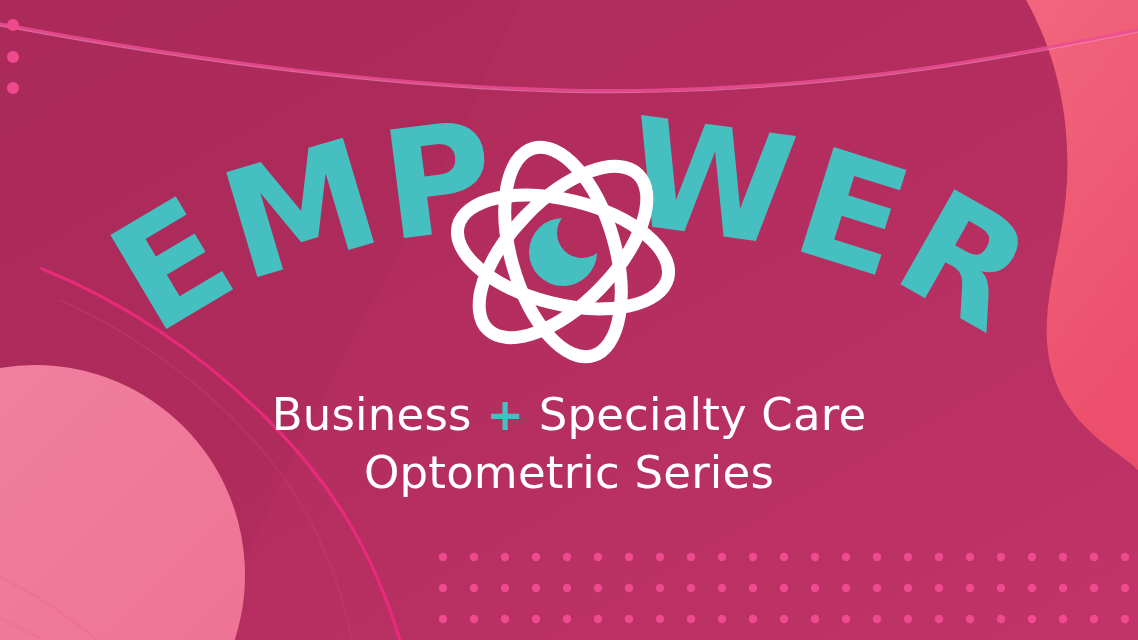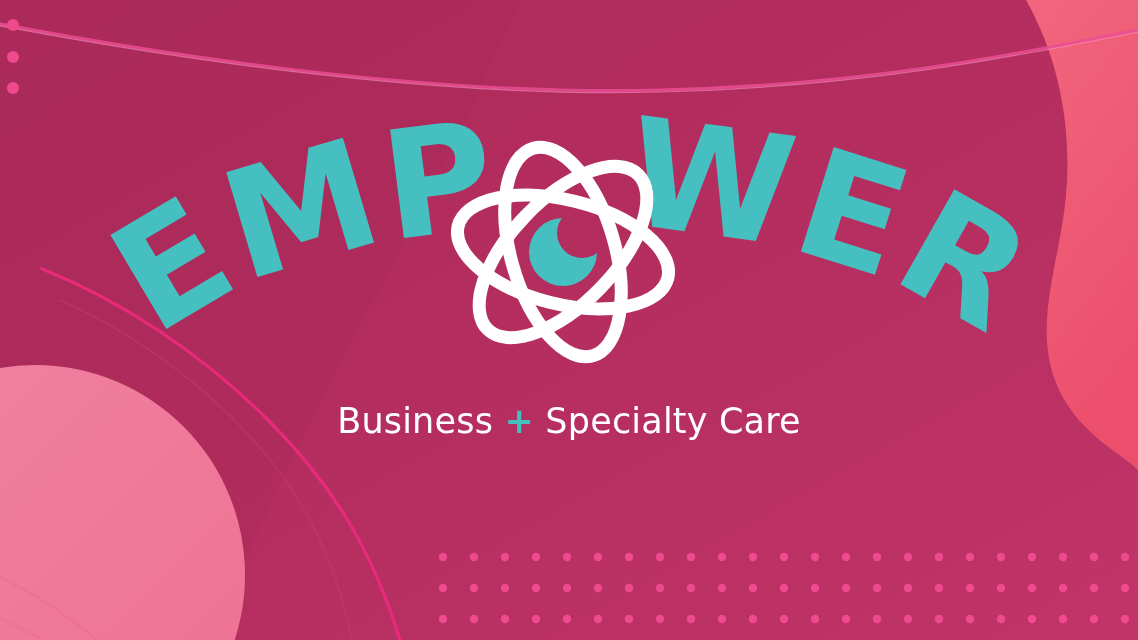--- a/index.html
+++ b/index.html
@@ -16,21 +16,21 @@
   .sub{
     position:absolute;
     left:0;right:0;
     text-align:center;
     color:#ffffff;
     font-family:"DejaVu Sans","Liberation Sans",sans-serif;
     font-weight:400;
     letter-spacing:0.2px;
     white-space:nowrap;
   }
-  #sub1{top:404px;font-size:35px;line-height:1.0;}
+  #sub1{top:392px;font-size:45px;line-height:1.0;}
   #sub2{top:450px;font-size:45px;line-height:1.0;}
   .plus{color:#45bfbf;font-weight:600;}
 </style>
 </head>
 <body>
 
 <div id="stage">
 
   <svg id="bg" viewBox="0 0 1138 640" width="1138" height="640" xmlns="http://www.w3.org/2000/svg">
     <defs>
@@ -188,14 +188,15 @@
     <g>
       <rect x="520" y="209" width="90" height="90" fill="#45bfbf" mask="url(#nucleusMask)"></rect>
     </g>
   </svg>
 
   <div class="sub" id="sub1">
     <span>Business</span>
     <span class="plus">+</span>
     <span>Specialty Care</span>
   </div>
+  <div class="sub" id="sub2">Optometric Series</div>
 
 </div>
 
 </body></html>

